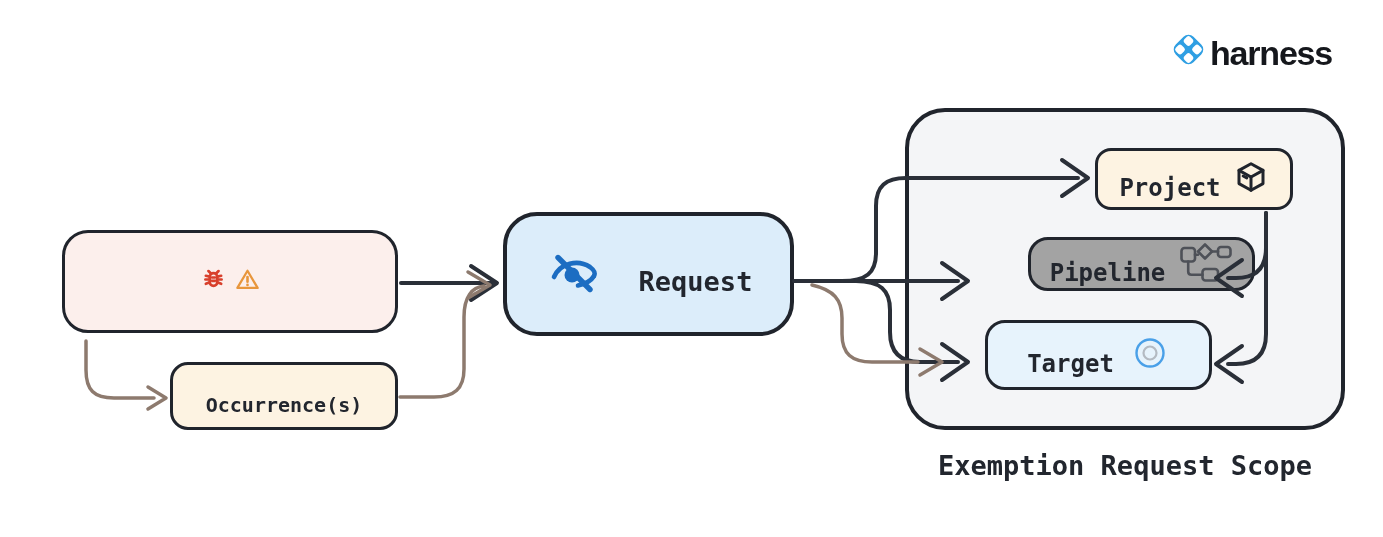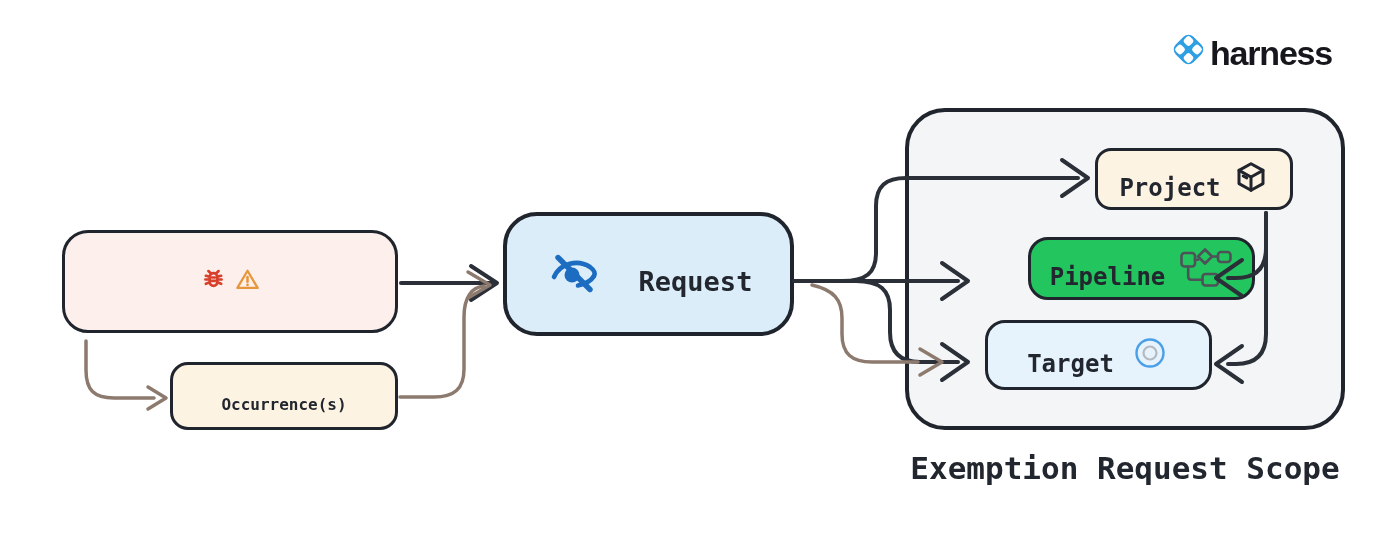--- a/index.html
+++ b/index.html
@@ -15,46 +15,46 @@
   #security-issue{
     left:62px;top:230px;width:336px;height:103px;border-radius:26px;
     border-width:3.5px;background:#fcefec;flex-direction:column;gap:6px;
   }
   #security-issue .lbl{font-size:24px;}
   .icon-row{display:flex;align-items:center;gap:7px;}
   #occurrences{
     left:170px;top:362px;width:228px;height:68px;border-radius:18px;
     background:#fdf3e2;
   }
-  #occurrences .lbl{font-size:16px;}
+  #occurrences .lbl{font-size:20px;}
   #request-exemption{
     left:503px;top:212px;width:291px;height:124px;border-radius:34px;
     border-width:4px;background:#dcedfa;gap:36px;
   }
   #request-exemption .lbl{font-size:27px;line-height:1.22;text-align:left;}
   #scope-box{
     left:905px;top:108px;width:440px;height:322px;border-radius:40px;
     border-width:4px;background:#f4f5f7;
   }
   #project{
     left:1095px;top:148px;width:198px;height:62px;border-radius:16px;
     background:#fdf3e2;gap:12px;
   }
   #pipeline{
-    left:1028px;top:237px;width:227px;height:63px;border-radius:20px;
-    background:#22c55e;gap:12px;
+    left:1028px;top:237px;width:227px;height:54px;border-radius:20px;
+    background:#a3a3a3;gap:12px;
   }
   #target{
     left:985px;top:320px;width:227px;height:70px;border-radius:20px;
     background:#e7f3fc;gap:16px;
   }
   #project .lbl,#pipeline .lbl,#target .lbl{font-size:24px;}
   #scope-caption{
     position:absolute;left:905px;top:450px;width:440px;text-align:center;
-    font-size:31px;font-weight:700;color:#22262e;z-index:1;
+    font-size:27px;font-weight:700;color:#22262e;z-index:1;
   }
   #brand{
     position:absolute;left:1168px;top:29px;display:flex;align-items:flex-end;
     gap:1px;z-index:1;
   }
   #brand .brand-text{
     font-family:"Liberation Sans", sans-serif;font-weight:700;font-size:34px;
     color:#15171c;letter-spacing:-1.2px;line-height:41px;
   }
   #edges{position:absolute;left:0;top:0;z-index:2;pointer-events:none;}

